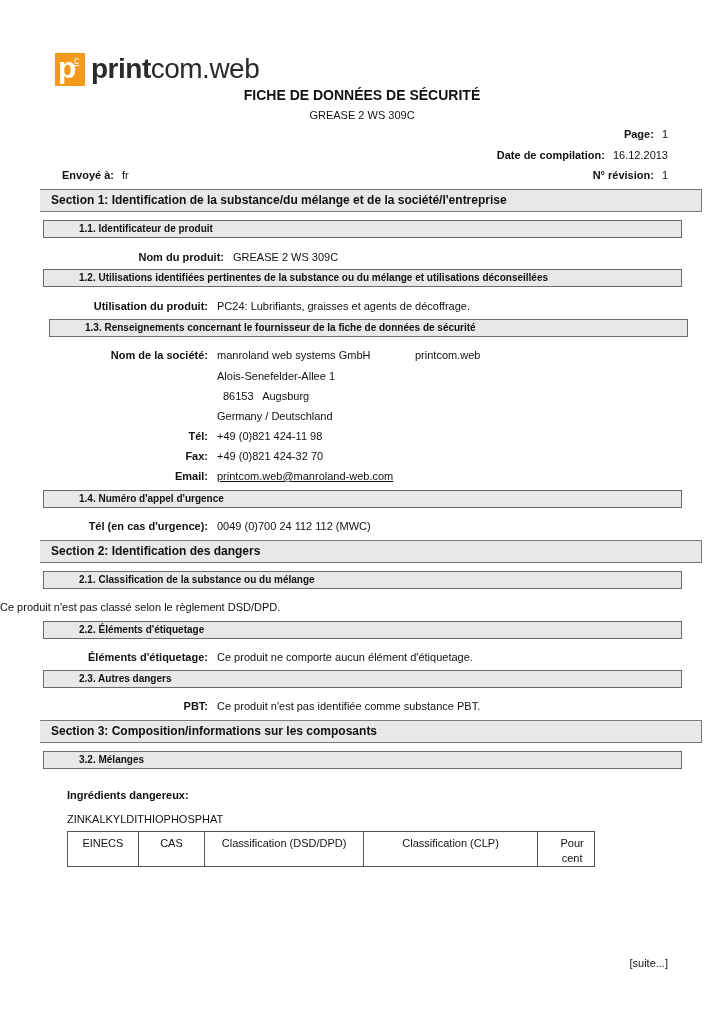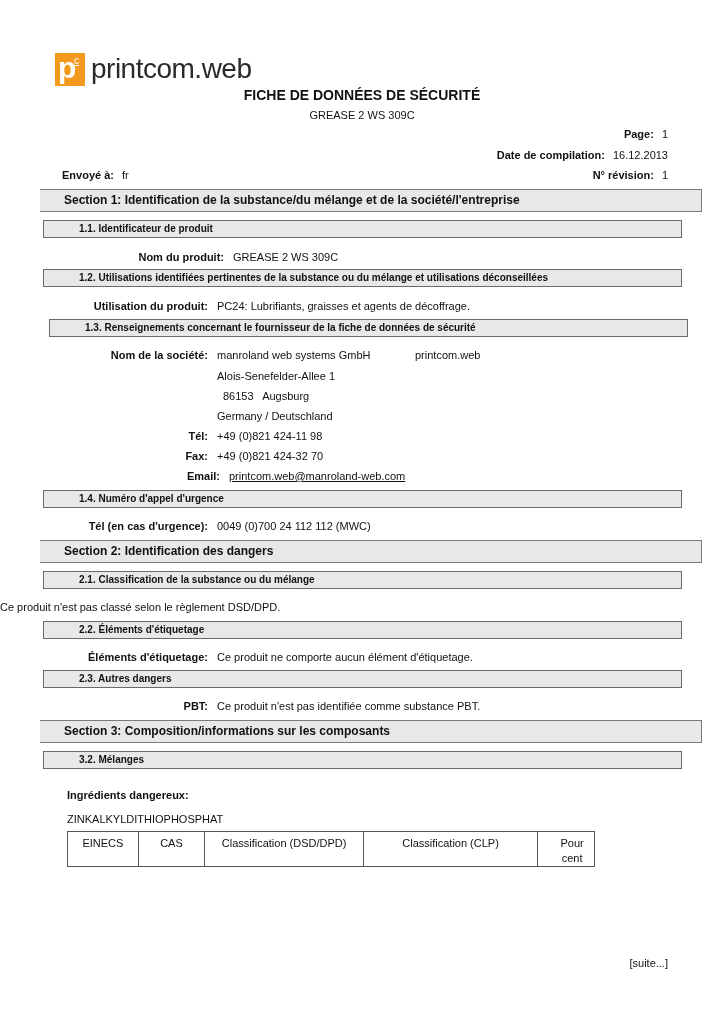--- a/index.html
+++ b/index.html
@@ -5,31 +5,31 @@
   * { box-sizing: border-box; margin: 0; padding: 0; }
   html, body { width: 724px; height: 1024px; background: #ffffff; overflow: hidden; }
   body { position: relative; font-family: "Liberation Sans", sans-serif; color: #111; font-size: 11px; }
   .abs { position: absolute; }
 
   
   .logo-mark { left: 55px; top: 53px; width: 30px; height: 33px; background: #F39A1E; }
   .logo-mark .p { position: absolute; left: 3px; top: -2px; font-size: 30px; font-weight: bold; color: #fff; line-height: 33px; }
   .logo-mark .c { position: absolute; left: 19px; top: 3px; font-size: 10px; color: #fff; line-height: 10px; text-decoration: underline; }
   .logo-text { left: 91px; top: 52px; font-size: 28px; line-height: 34px; color: #2a2a2a; letter-spacing: -0.5px; }
-  .logo-text b { font-weight: normal; }
+  .logo-text b { font-weight: bold; }
 
   .doc-title { left: 0; width: 724px; top: 87px; text-align: center; font-size: 14px; font-weight: bold; }
   .doc-subtitle { left: 0; width: 724px; top: 109px; text-align: center; font-size: 11px; }
 
   .meta-row { right: 56px; font-size: 11px; display: flex; gap: 8px; }
   .meta-row .lbl { font-weight: bold; }
   .sent { left: 62px; top: 169px; display: flex; gap: 8px; }
   .sent .lbl { font-weight: bold; }
 
-  .section-bar { left: 40px; width: 662px; height: 23px; background: #E8E8E8; border: 1px solid #7a7a7a; border-left: none; padding-left: 24px; font-size: 12px; font-weight: bold; line-height: 21px; }
+  .section-bar { left: 40px; width: 662px; height: 23px; background: #E8E8E8; border: 1px solid #7a7a7a; border-left: none; padding-left: 11px; font-size: 12px; font-weight: bold; line-height: 21px; }
   .sub-bar { left: 43px; width: 639px; height: 18px; background: #E8E8E8; border: 1px solid #6a6a6a; padding-left: 35px; font-size: 10px; font-weight: bold; line-height: 16px; }
 
   .field { left: 0; display: flex; font-size: 11px; line-height: 14px; }
   .field .lbl { width: 217px; text-align: right; font-weight: bold; padding-right: 9px; }
   .field .val { white-space: nowrap; }
   .field .val2 { position: absolute; left: 415px; }
   .link { text-decoration: underline; color: #111; }
 
   .ingr-title { left: 67px; top: 789px; font-weight: bold; font-size: 11px; }
   .ingr-name { left: 67px; top: 813px; font-size: 11px; }
@@ -101,21 +101,21 @@
   <span class="val">Germany / Deutschland</span>
 </div>
 <div class="abs field" style="top:429px;">
   <span class="lbl">Tél:</span>
   <span class="val">+49 (0)821 424-11 98</span>
 </div>
 <div class="abs field" style="top:449px;">
   <span class="lbl">Fax:</span>
   <span class="val">+49 (0)821 424-32 70</span>
 </div>
-<div class="abs field" style="top:469px;margin-left:12px;">
+<div class="abs field" style="top:469px;">
   <span class="lbl">Email:</span>
   <span class="val link">printcom.web@manroland-web.com</span>
 </div>
 
 <div class="abs sub-bar" style="top:490px;">1.4. Numéro d'appel d'urgence</div>
 <div class="abs field" style="top:519px;">
   <span class="lbl">Tél (en cas d'urgence):</span>
   <span class="val">0049 (0)700 24 112 112 (MWC)</span>
 </div>
 

